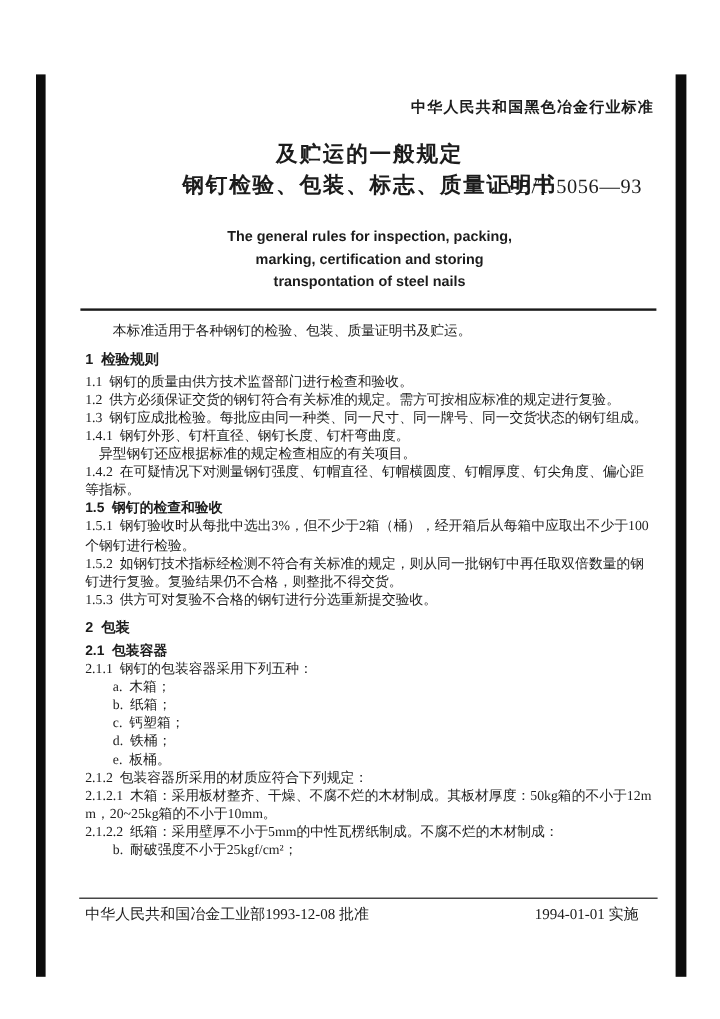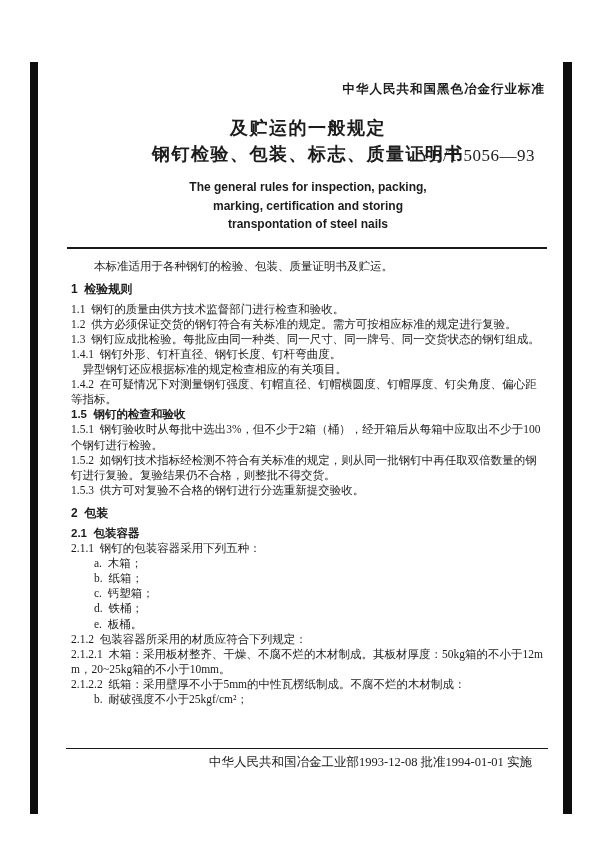--- a/index.html
+++ b/index.html
@@ -32,21 +32,21 @@
     font-weight: bold;
     font-size: 18px; line-height: 26px;
     letter-spacing: 1.5px;
   }
   .std-no {
     position: absolute; right: 10px; top: 31px;
     font-size: 17px; letter-spacing: 0.5px;
     font-weight: normal;
   }
   .en-title {
-    margin-top: 11px; text-align: center;
+    margin-top: 21px; text-align: center;
     font-family: "Liberation Sans", "DejaVu Sans", sans-serif;
     font-weight: bold;
     font-size: 12px; line-height: 18.5px;
   }
   .rule-top { margin: 13px 0 0 -4px; width: 480px; border: none; border-top: 2px solid #1a1a1a; }
 
   .doc-body { margin-top: 10px; }
   .para {
     font-size: 11.5px; line-height: 15.1px;
     white-space: pre-wrap;
@@ -61,21 +61,21 @@
   .p-h2 {
     font-family: "Liberation Sans", "DejaVu Sans", sans-serif;
     font-weight: bold; font-size: 11.5px;
   }
   .p-cont { text-indent: 1em; }
   .p-list { padding-left: 2em; }
 
   .footer { position: absolute; left: 66px; top: 748px; width: 482px; }
   .rule-bottom { margin: 0; border: none; border-top: 1.5px solid #1a1a1a; }
   .footer-row {
-    display: flex; justify-content: flex-end;
+    display: flex; justify-content: space-between;
     margin-top: 5px; padding: 0 16px 0 5px;
     font-size: 12.5px; line-height: 17px;
   }
 </style>
 </head>
 <body>
 
 <div>
 
   <div class="scan-bar left"></div>

